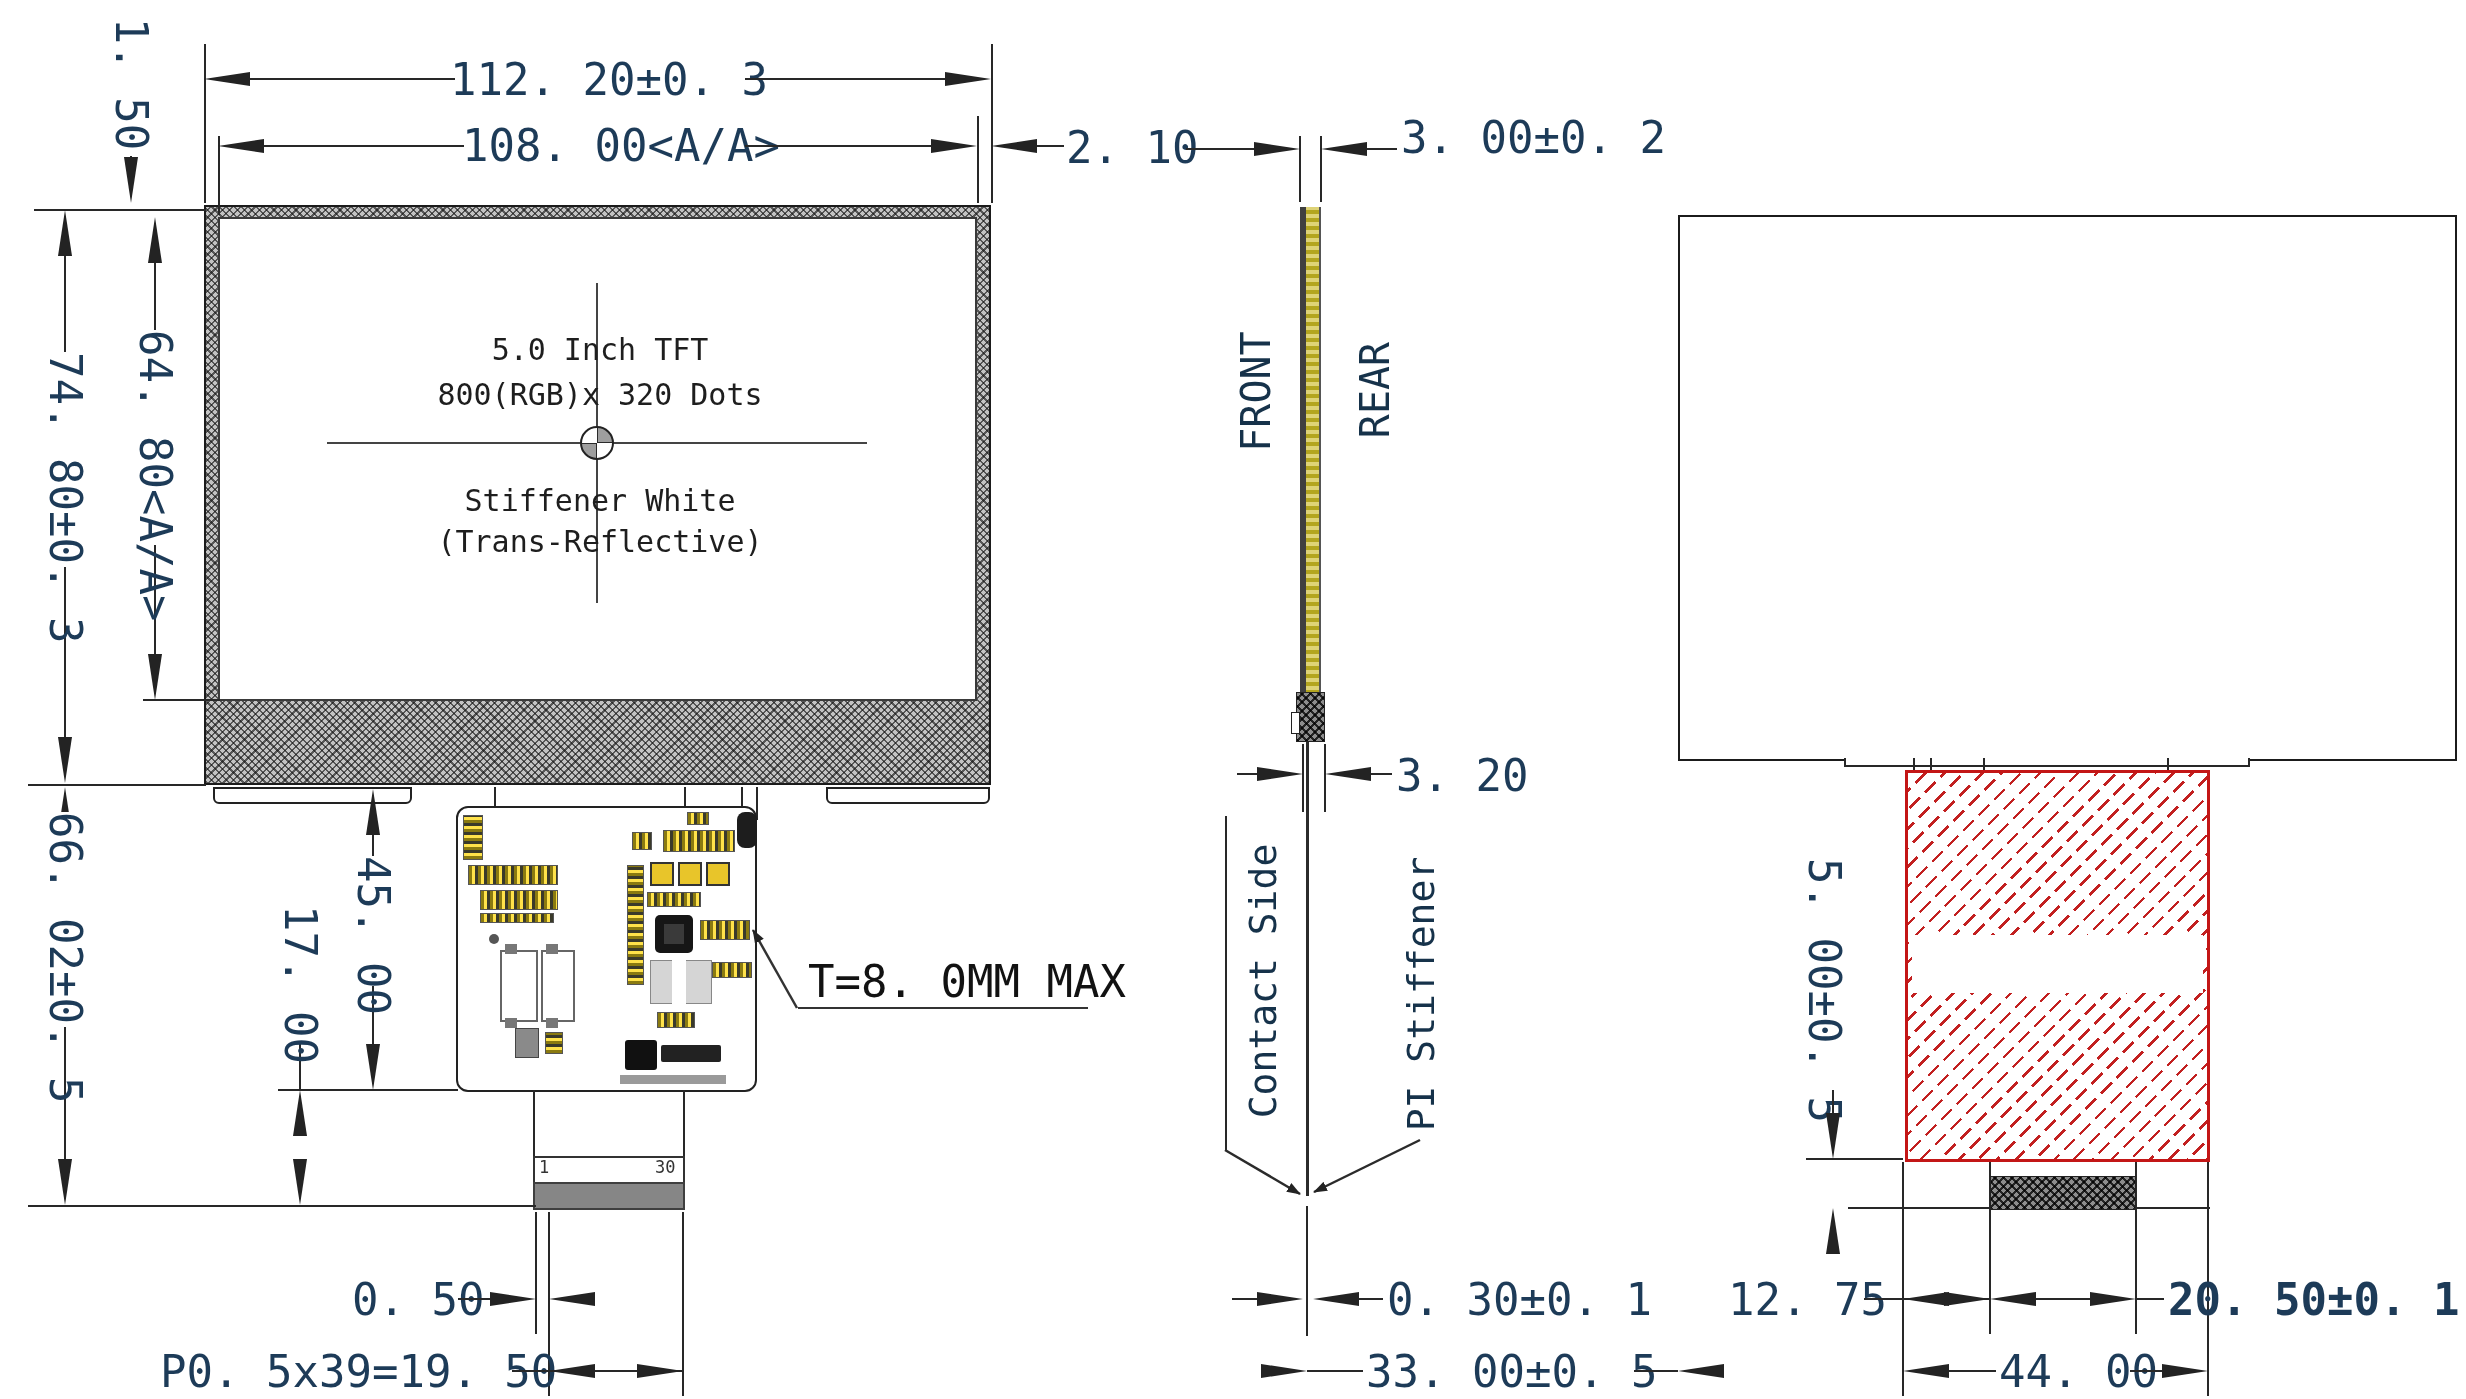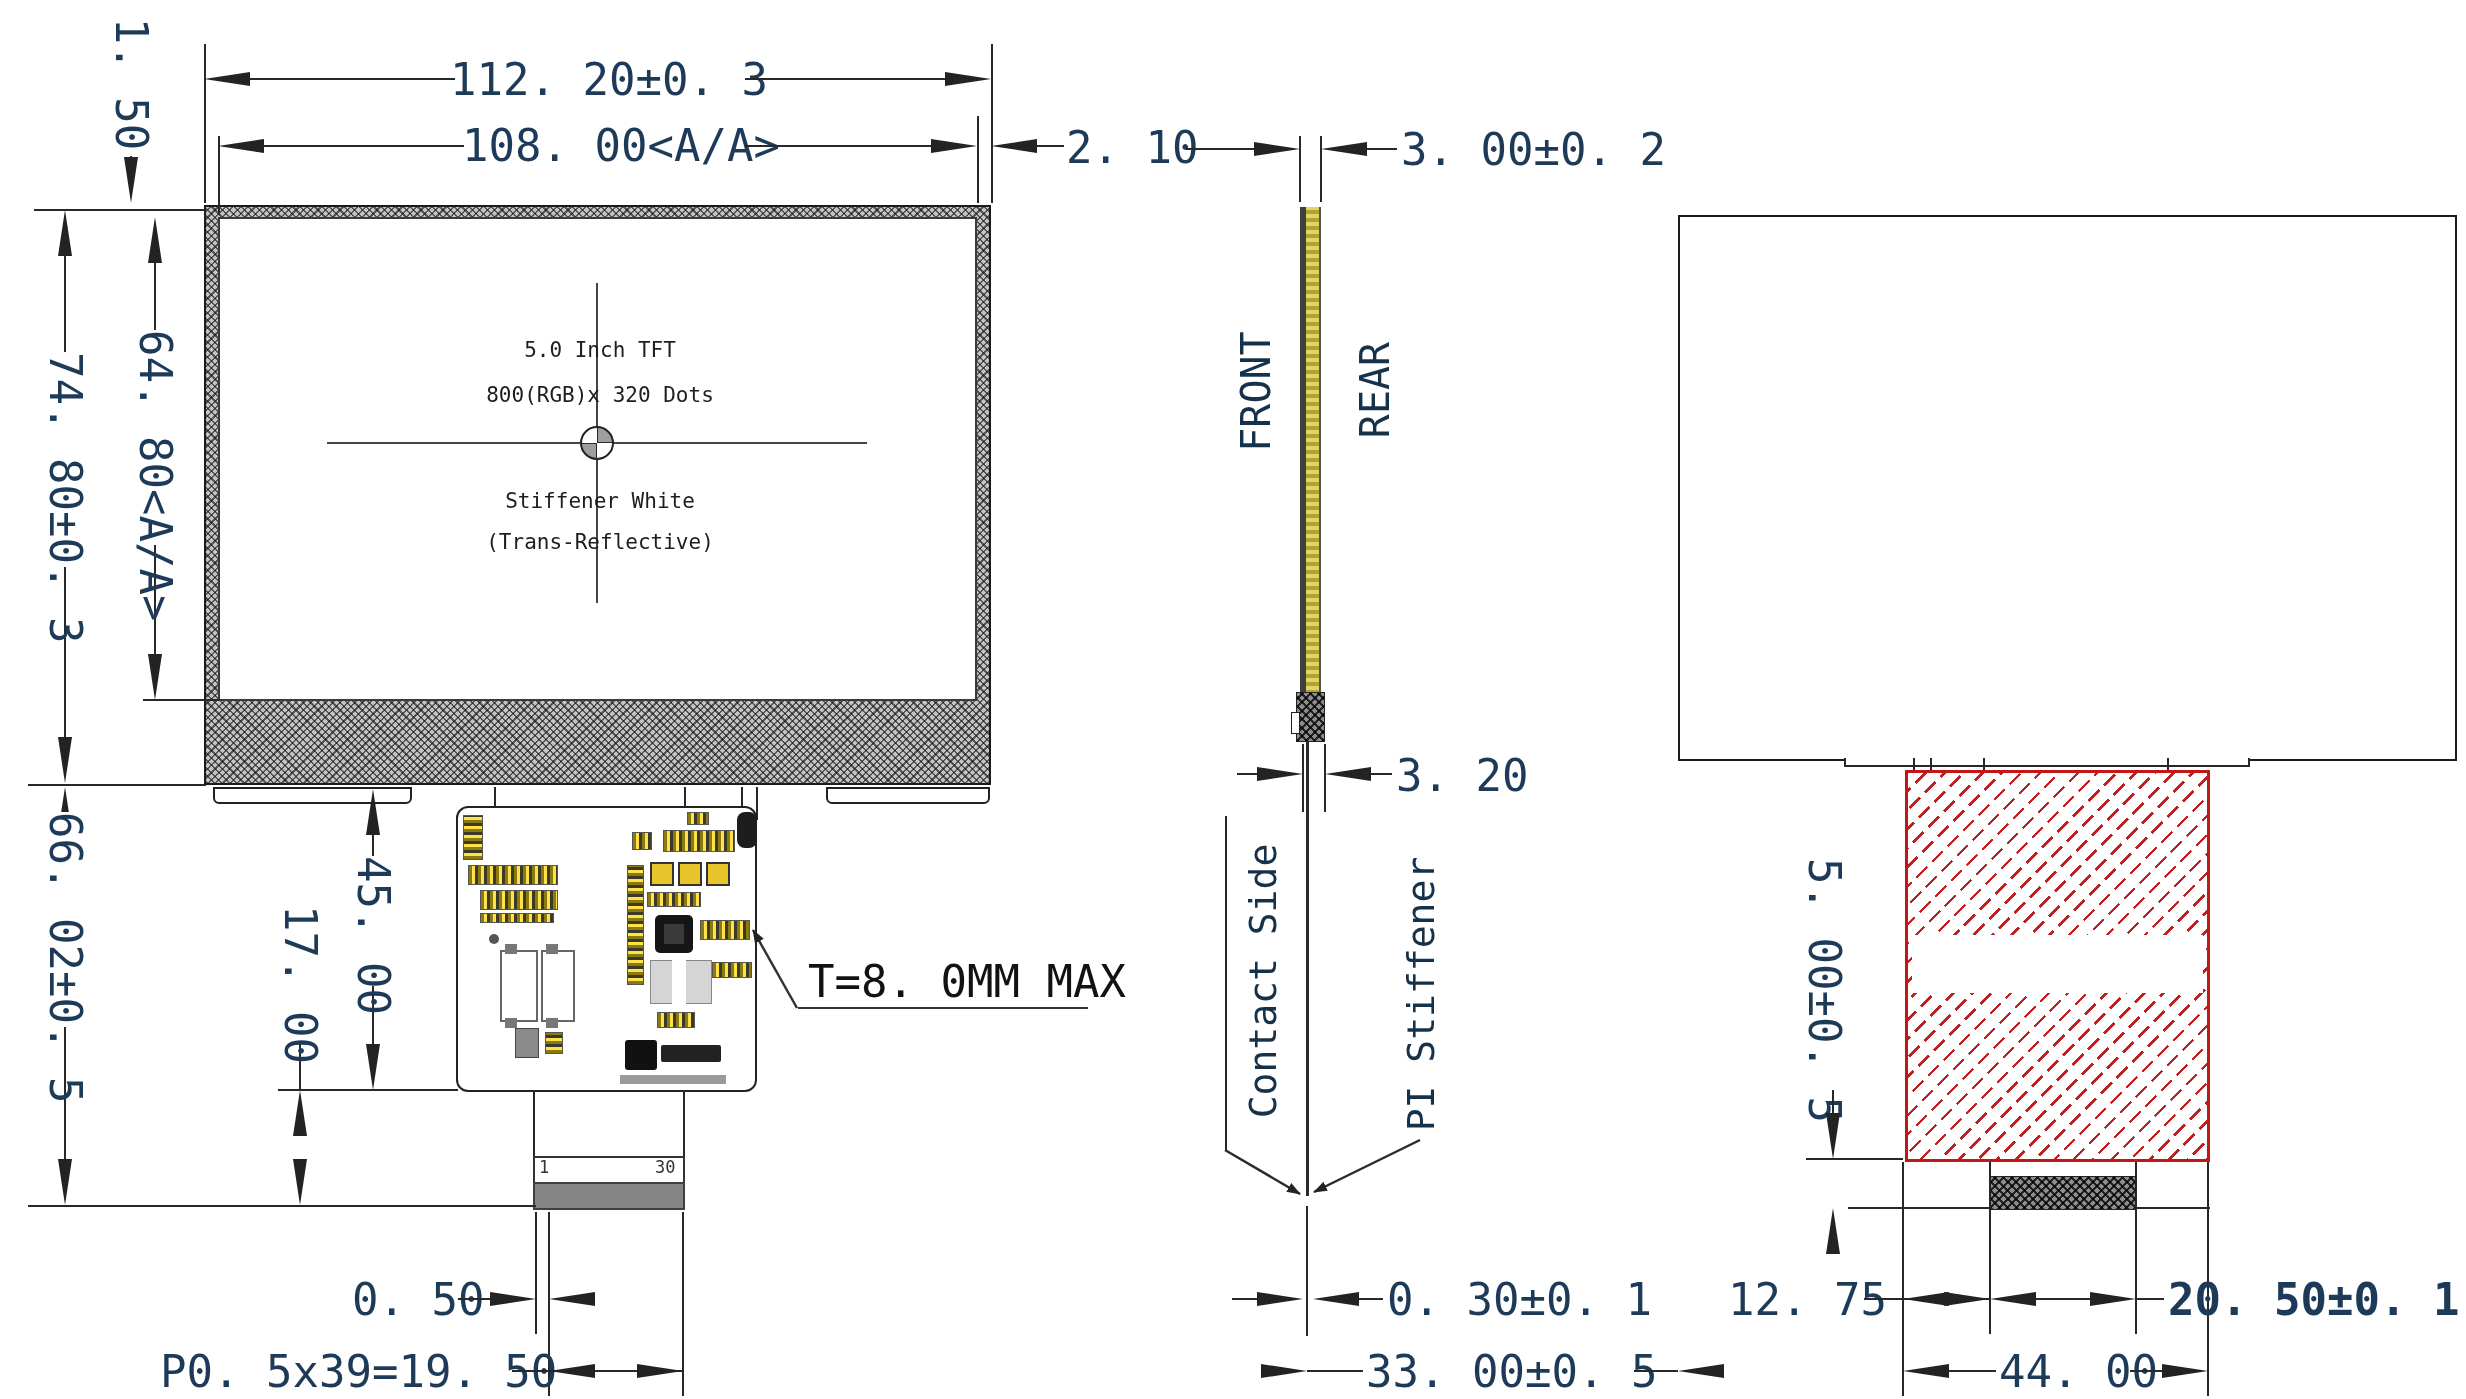--- a/index.html
+++ b/index.html
@@ -2,21 +2,21 @@
 <html><head>
 <meta charset="utf-8">
 <style>
   * { box-sizing: border-box; margin: 0; padding: 0; }
   html,body { background:#fff; }
   .scene { position:relative; width:2466px; height:1399px; background:#ffffff; overflow:hidden;
            font-family:"DejaVu Sans Mono", monospace; }
   .hl { position:absolute; height:2px; background:#282828; }
   .vl { position:absolute; width:2px; background:#282828; }
   .dt { position:absolute; color:#1d3b58; font-size:44px; line-height:48px; white-space:nowrap; }
-  .ct { position:absolute; color:#1e1e1e; font-size:21px; line-height:34px; width:450px; text-align:center; white-space:nowrap; }
+  .ct { position:absolute; color:#1e1e1e; font-size:30px; line-height:34px; width:450px; text-align:center; white-space:nowrap; }
   .ar { position:absolute; width:0; height:0; }
   .ar.l { border-top:7px solid transparent; border-bottom:7px solid transparent; border-right:46px solid #232323; }
   .ar.r { border-top:7px solid transparent; border-bottom:7px solid transparent; border-left:46px solid #232323; }
   .ar.u { border-left:7px solid transparent; border-right:7px solid transparent; border-bottom:46px solid #232323; }
   .ar.d { border-left:7px solid transparent; border-right:7px solid transparent; border-top:46px solid #232323; }
   .vt-cw  { position:absolute; transform:rotate(90deg);  transform-origin:left top; background:#fff;
             color:#1d3b58; font-size:44px; line-height:46px; text-align:center; white-space:nowrap; height:46px; }
   .vt-ccw { position:absolute; transform:rotate(-90deg); transform-origin:left top; background:#fff;
             color:#16324a; font-size:40px; line-height:44px; text-align:center; white-space:nowrap; height:44px; }
   .xh { background-color:#c3c3c3;
@@ -182,21 +182,21 @@
 
     <div style="position:absolute;left:1300px;top:207px;width:21px;height:503px;border-left:6px solid #3f3f3f;border-right:2px solid #555;
                 background:repeating-linear-gradient(0deg,#b3a51f 0 4px,#ded377 4px 8px);"></div>
 
     <div class="vl" style="left:1299px;top:136px;height:66px;"></div>
     <div class="vl" style="left:1320px;top:136px;height:66px;"></div>
     <div class="hl" style="left:1186px;top:148px;width:70px;"></div>
     <div class="ar r" style="left:1254px;top:142px;"></div>
     <div class="ar l" style="left:1321px;top:142px;"></div>
     <div class="hl" style="left:1367px;top:148px;width:30px;"></div>
-    <div class="dt" style="left:1401px;top:126px;">3. 00±0. 2</div>
+    <div class="dt" style="left:1401px;top:114px;">3. 00±0. 2</div>
 
     <div class="vt-ccw" style="left:1234px;top:458px;width:133px;">FRONT</div>
     <div class="vt-ccw" style="left:1353px;top:455px;width:130px;">REAR</div>
 
     <div class="mesh" style="position:absolute;left:1296px;top:692px;width:29px;height:50px;border:1px solid #222;"></div>
     <div style="position:absolute;left:1291px;top:712px;width:9px;height:22px;background:#fff;border:1.5px solid #222;"></div>
 
     <div class="vl" style="left:1302px;top:744px;height:68px;"></div>
     <div class="vl" style="left:1324px;top:744px;height:68px;"></div>
     <div class="hl" style="left:1237px;top:773px;width:22px;"></div>

